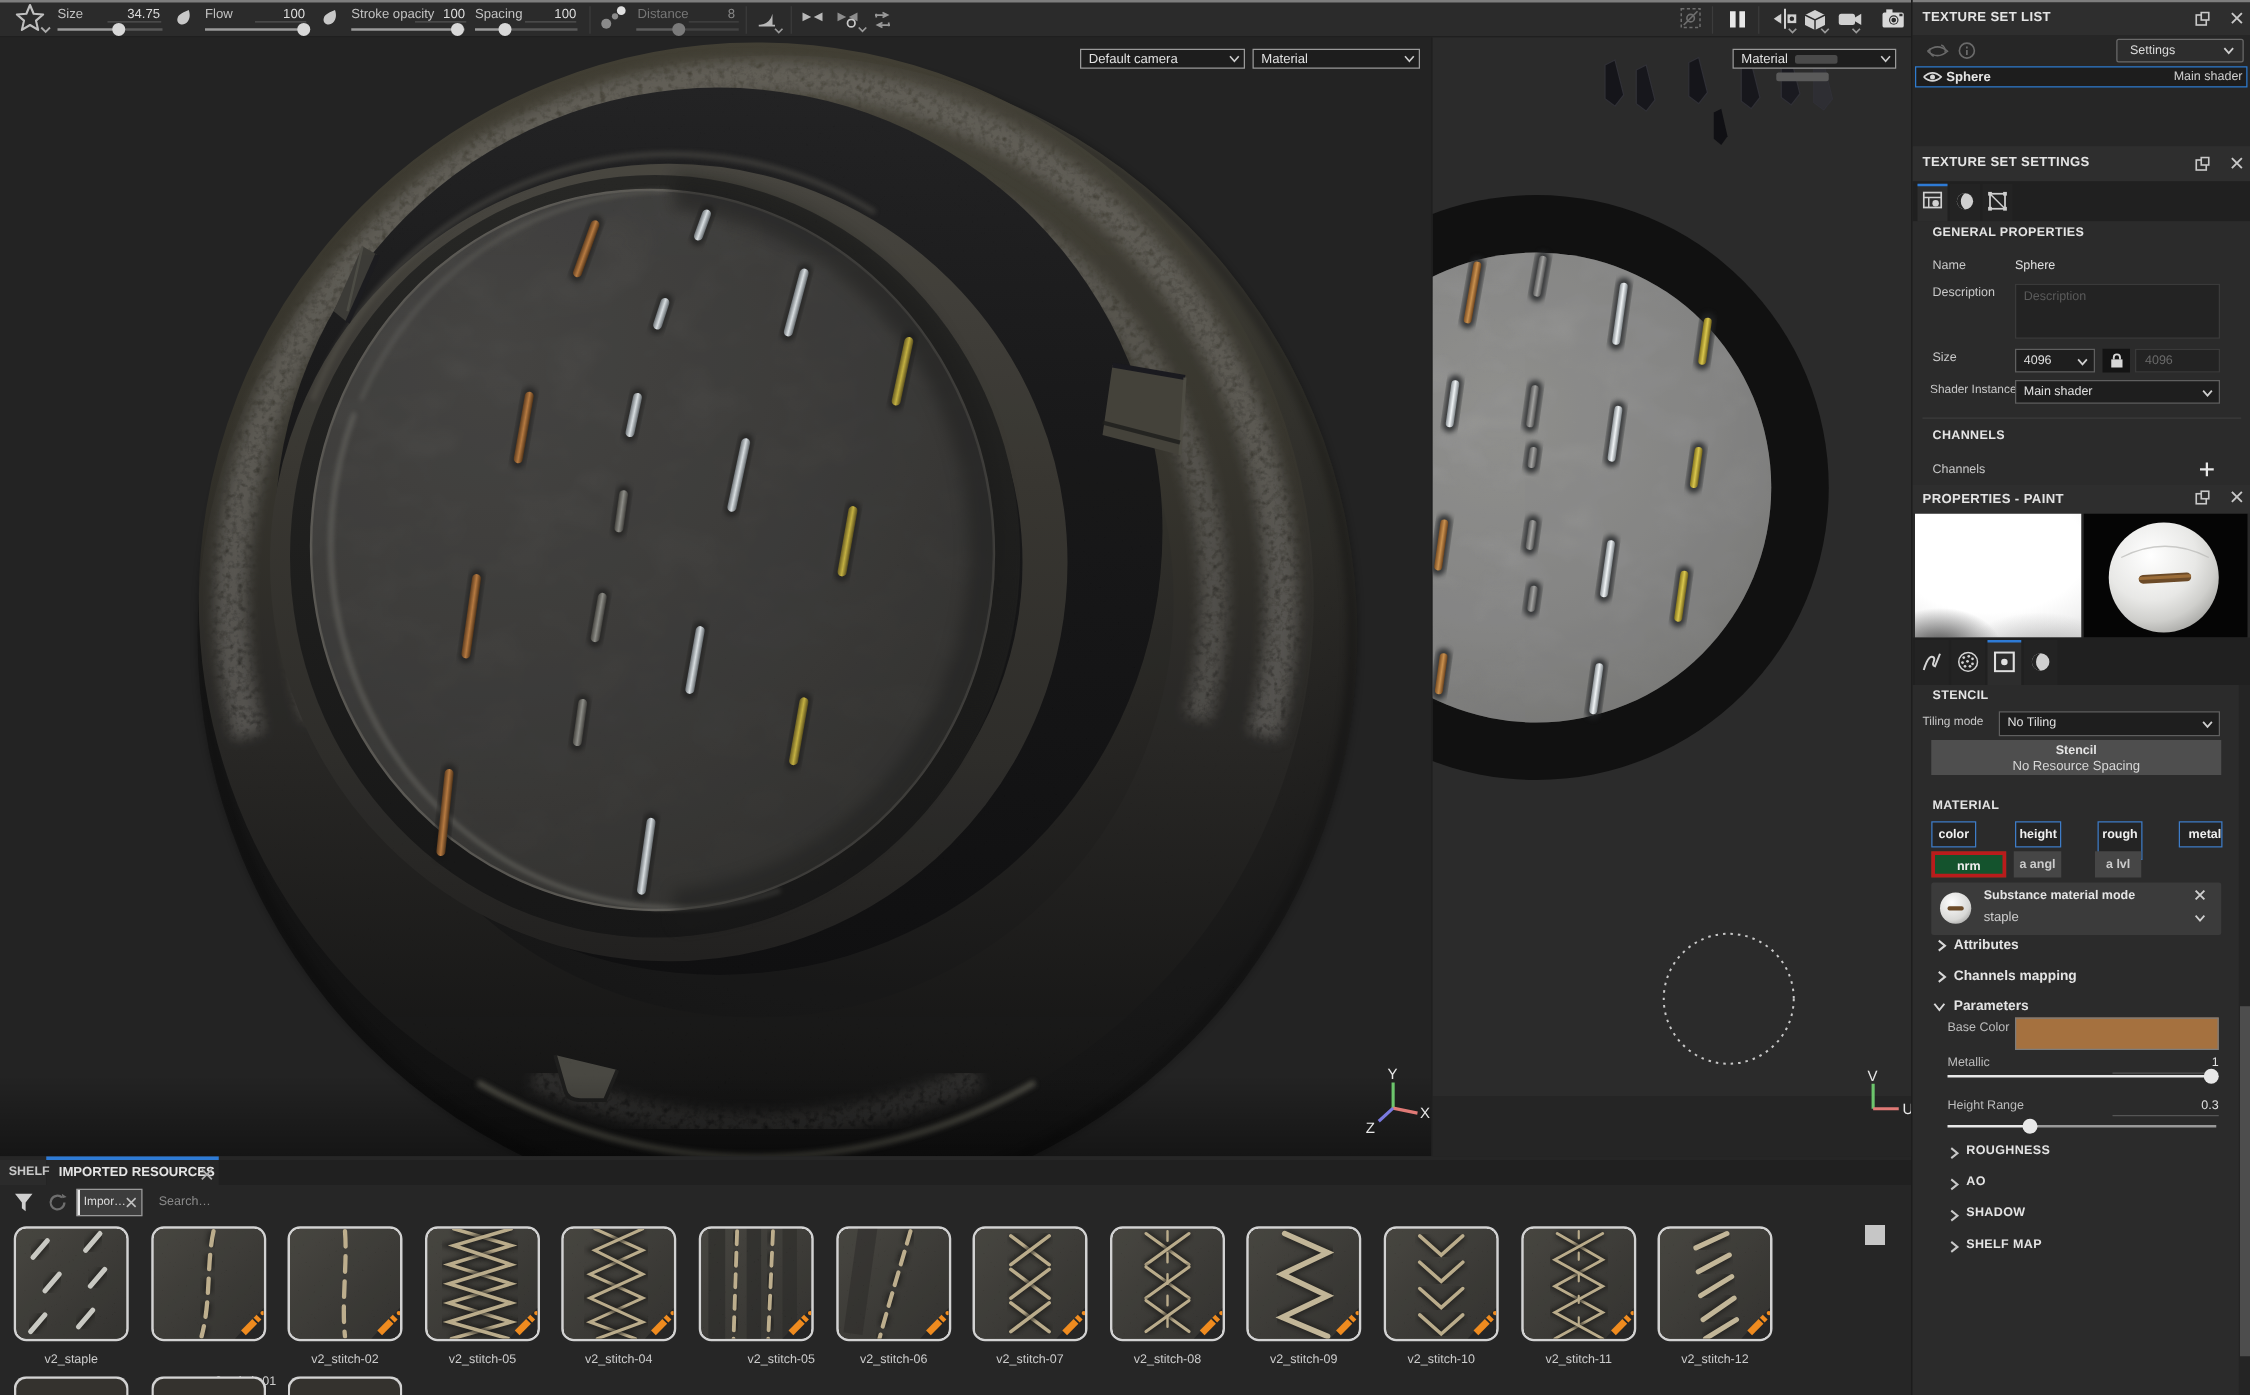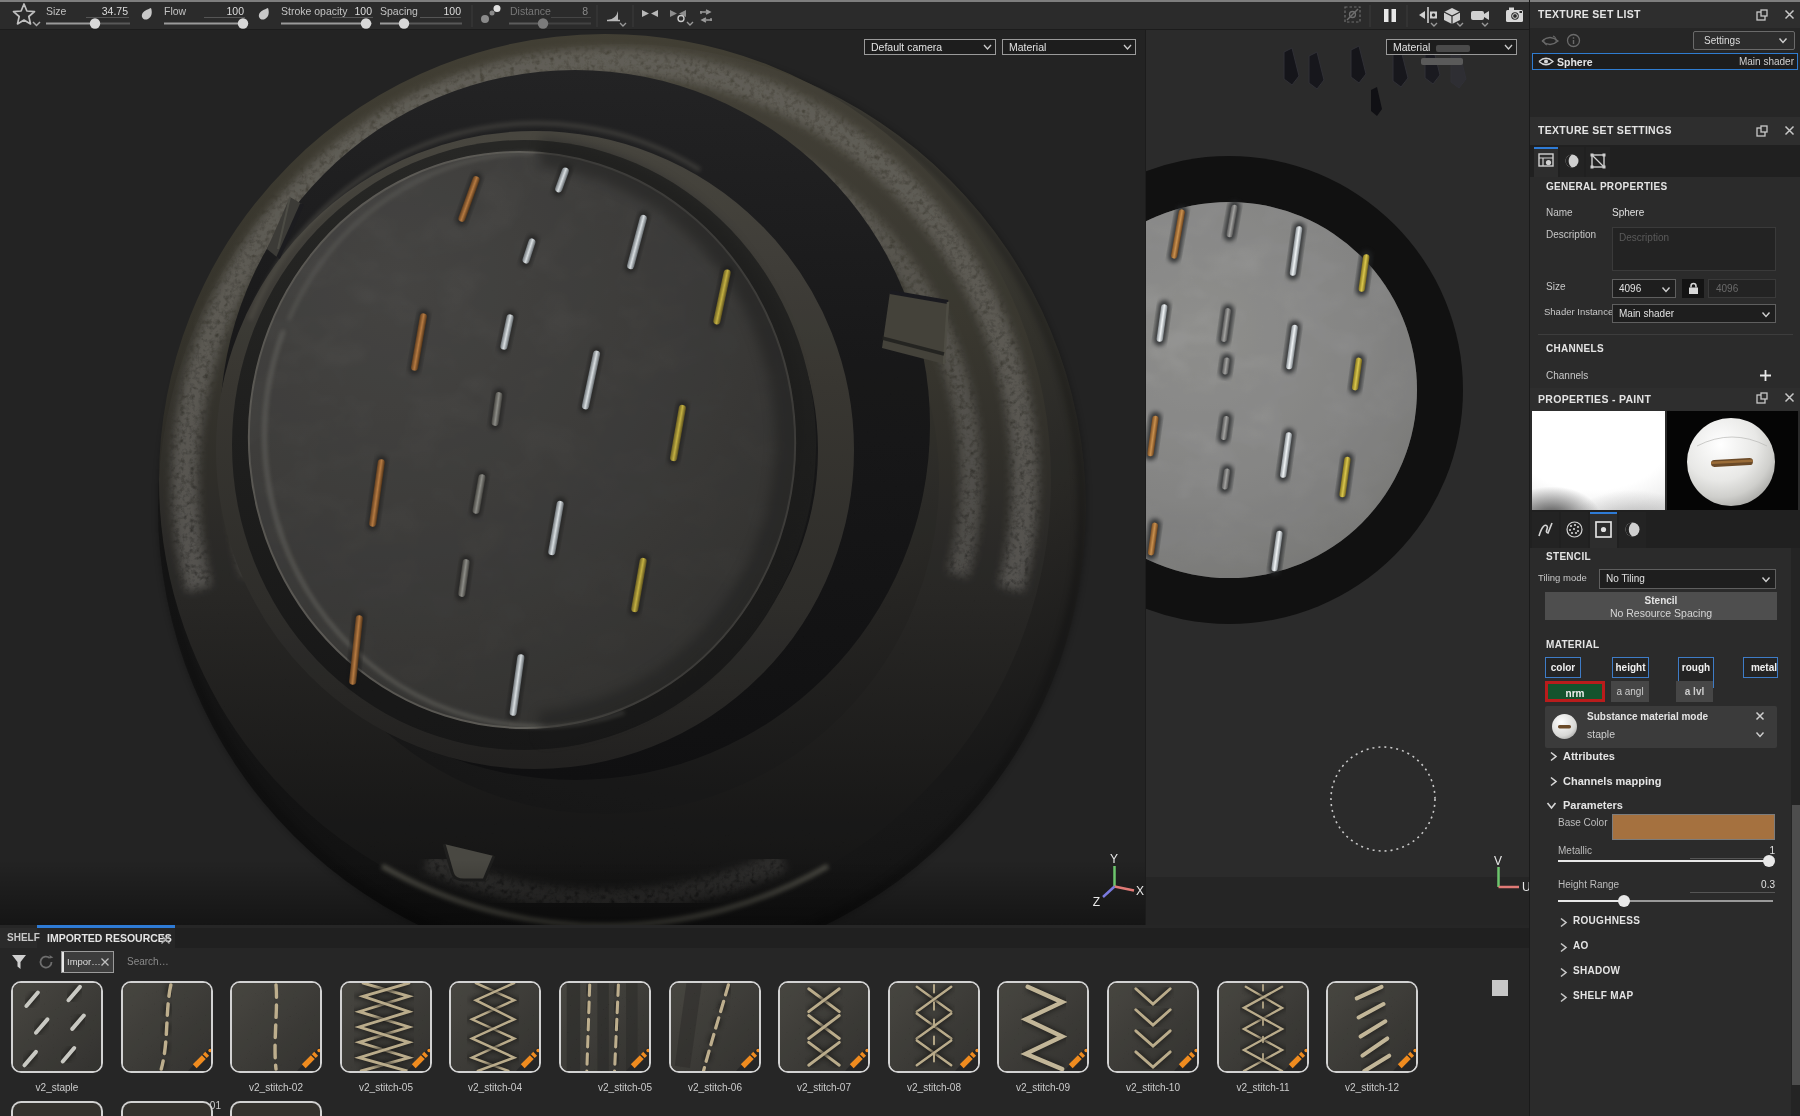--- a/index.html
+++ b/index.html
@@ -843,21 +843,21 @@
         </svg></div>
       <div class="abs" style="left:15px;top:592px;width:232px;height:28px;background:#4e4e4e"></div>
       <div class="txt b" style="left:15px;top:595px;width:232px;text-align:center">Stencil</div>
       <div class="txt" style="left:15px;top:607px;width:232px;text-align:center;color:#d6d6d6;font-size:10.5px">No Resource Spacing</div>
       <div class="txt b" style="left:16px;top:639px;letter-spacing:0.3px">MATERIAL</div>
       <div class="abs" style="left:15px;top:657px;width:36px;height:21px;background:#242424;border:1px solid #3e7cc7;color:#f0f0f0;font-weight:bold;font-size:10px;line-height:19px;text-align:center">color</div>
       <div class="abs" style="left:82px;top:657px;width:37px;height:21px;background:#242424;border:1px solid #3e7cc7;color:#f0f0f0;font-weight:bold;font-size:10px;line-height:19px;text-align:center">height</div>
       <div class="abs" style="left:148px;top:657px;width:36px;height:31px;background:#242424;border:1px solid #3e7cc7;color:#f0f0f0;font-weight:bold;font-size:10px;line-height:19px;text-align:center">rough</div>
       <div class="abs" style="left:213px;top:657px;width:35px;height:21px;background:#242424;border:1px solid #3e7cc7;color:#f0f0f0;font-weight:bold;font-size:10px;line-height:19px;text-align:right">metal</div>
       <div class="abs" style="left:15px;top:681px;width:60px;height:21px;background:#14532d;border:3px solid #b91c1c;color:#f0f0f0;font-weight:bold;font-size:10px;line-height:19px;text-align:center">nrm</div>
-      <div class="abs" style="left:81px;top:681px;width:38px;height:21px;background:#464646;color:#cccccc;font-weight:normal;font-size:10px;line-height:21px;text-align:center">a angl</div>
+      <div class="abs" style="left:81px;top:681px;width:38px;height:21px;background:#464646;color:#cccccc;font-weight:bold;font-size:10px;line-height:21px;text-align:center">a angl</div>
       <div class="abs" style="left:146px;top:681px;width:37px;height:21px;background:#464646;color:#cccccc;font-weight:bold;font-size:10px;line-height:21px;text-align:center">a lvl</div>
       <div class="abs" style="left:15px;top:706px;width:232px;height:42px;background:#3b3b3b;border-radius:2px"></div>
       <svg class="abs" style="left:21px;top:713px" width="27" height="27">
         <defs>
           <radialGradient id="msph" cx="0.38" cy="0.32" r="0.8">
             <stop offset="0" stop-color="#fdfdfd"></stop>
             <stop offset="0.7" stop-color="#d8d8d6"></stop>
             <stop offset="1" stop-color="#9f9f9d"></stop>
           </radialGradient>
         </defs>

